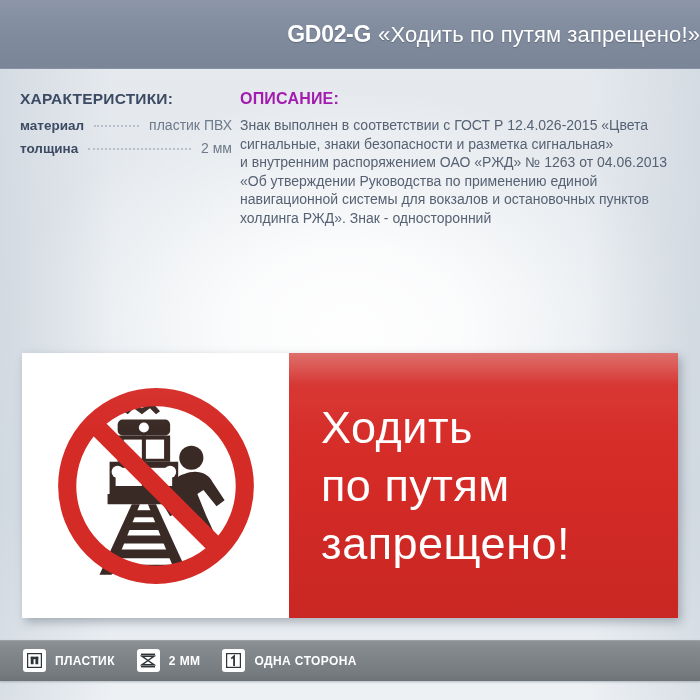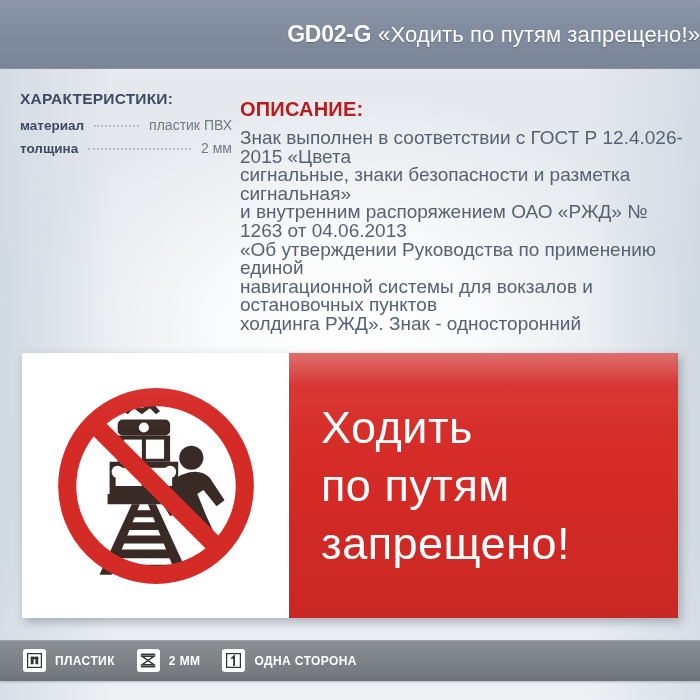--- a/index.html
+++ b/index.html
@@ -117,29 +117,28 @@
   }
 
   
   .descr {
     position: absolute;
     left: 240px;
     top: 90px;
     width: 448px;
   }
   .descr-heading {
-    font-size: 20px;
-    font-weight: bold;
-    color: #b91c1c;
+    font-size: 16px;
+    font-weight: bold;
+    color: #a21caf;
     letter-spacing: 0.2px;
     margin-bottom: 8px;
-    margin-top: 8px;
   }
   .descr-body {
-    font-size: 19px;
+    font-size: 14px;
     line-height: 18.6px;
     color: #566273;
   }
   .descr-body p { margin: 0; }
 
   
   .sign-wrap {
     position: absolute;
     left: 22px;
     top: 353px;

